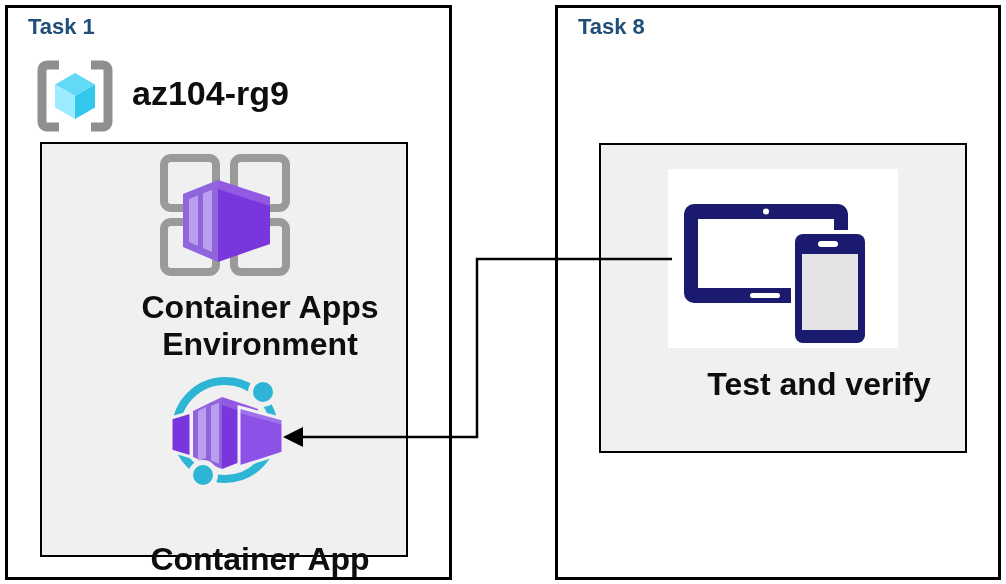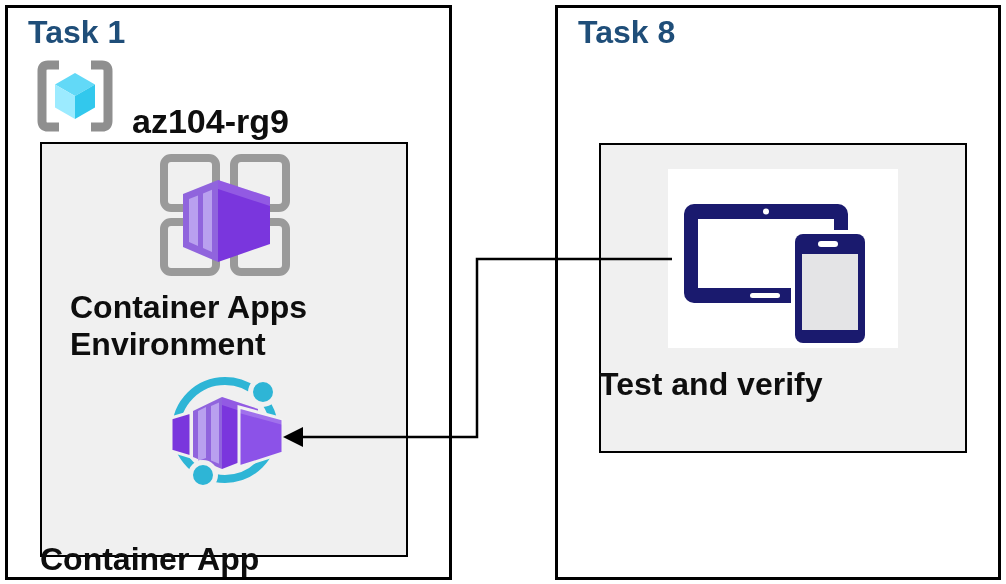--- a/index.html
+++ b/index.html
@@ -17,52 +17,51 @@
     height: 575px;
     border: 3px solid var(--line);
     background: var(--white);
     box-sizing: border-box;
   }
   #task1-box { left: 5px;   width: 447px; }
   #task2-box { left: 555px; width: 446px; }
 
   .task-title {
     position: absolute;
-    font-size: 32px;
+    font-size: 22px;
     font-weight: 700;
     color: var(--navy);
     white-space: nowrap;
   }
   #task1-title { left: 28px;  top: 14px; }
   #task2-title { left: 578px; top: 14px; }
 
   .rg-icon { position: absolute; left: 34px; top: 58px; width: 82px; height: 76px; }
   .rg-label {
     position: absolute;
     left: 132px; top: 74px;
     font-size: 34px;
     font-weight: 700;
     color: var(--ink);
     white-space: nowrap;
-    margin-top: 28px;
   }
 
   .panel {
     position: absolute;
     border: 2px solid var(--line);
     background: var(--panel);
     box-sizing: border-box;
   }
   #task1-panel { left: 40px;  top: 142px; width: 368px; height: 415px; }
   #task2-panel { left: 599px; top: 143px; width: 368px; height: 310px; }
 
   .node-label {
     position: absolute;
     width: 440px;
-    text-align: left;
+    text-align: center;
     font-size: 32px;
     font-weight: 700;
     line-height: 37px;
     color: var(--ink);
   }
   #cae-label { left: 40px;  top: 289px; padding: 0 30px; box-sizing: border-box; }
   #ca-label  { left: 40px;  top: 497px; margin-top: 44px; }
   #tv-label  { left: 599px; top: 366px; }
 
   #cae-icon { position: absolute; left: 158px; top: 152px; width: 134px; height: 132px; }

